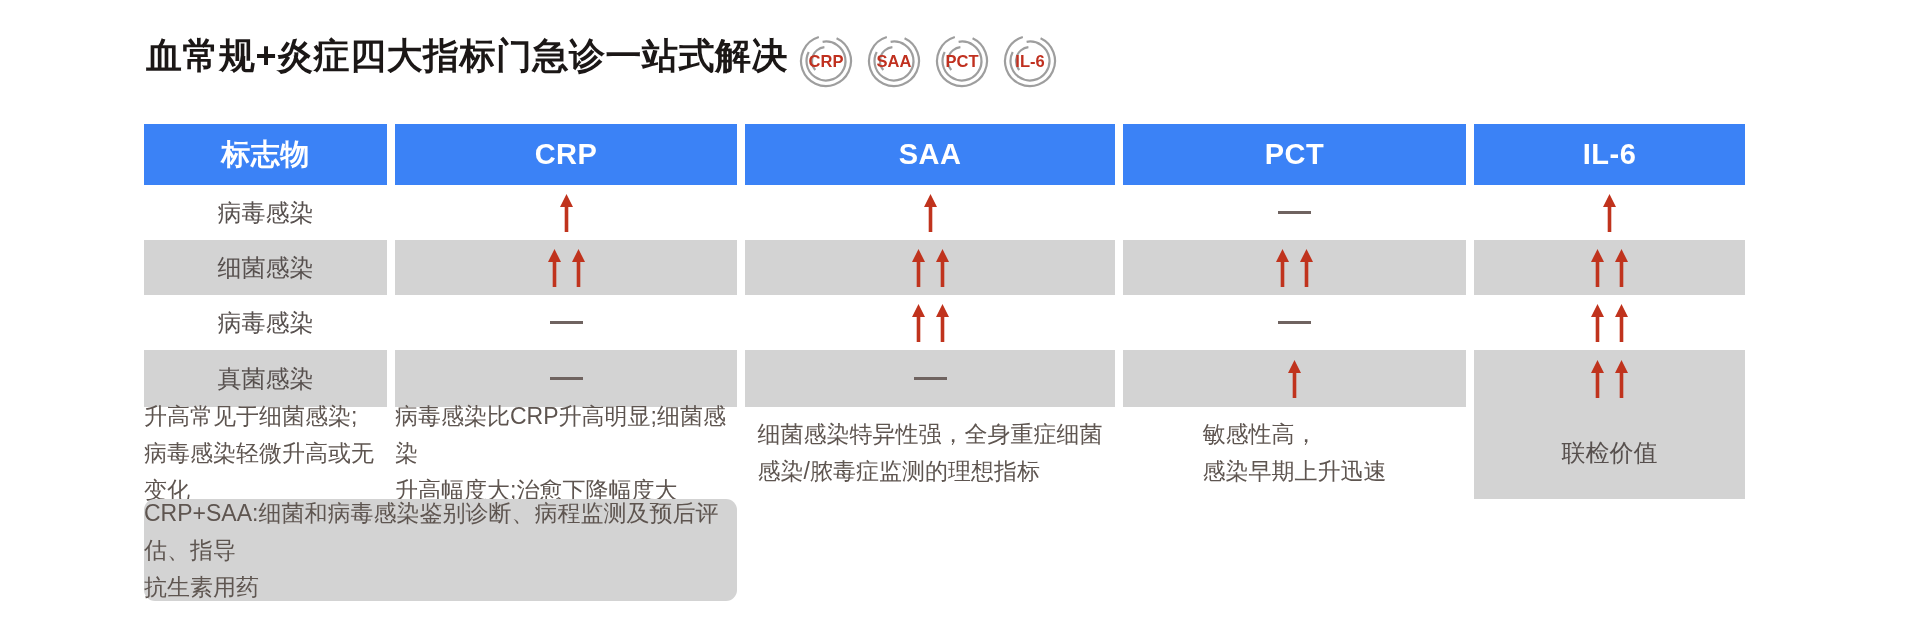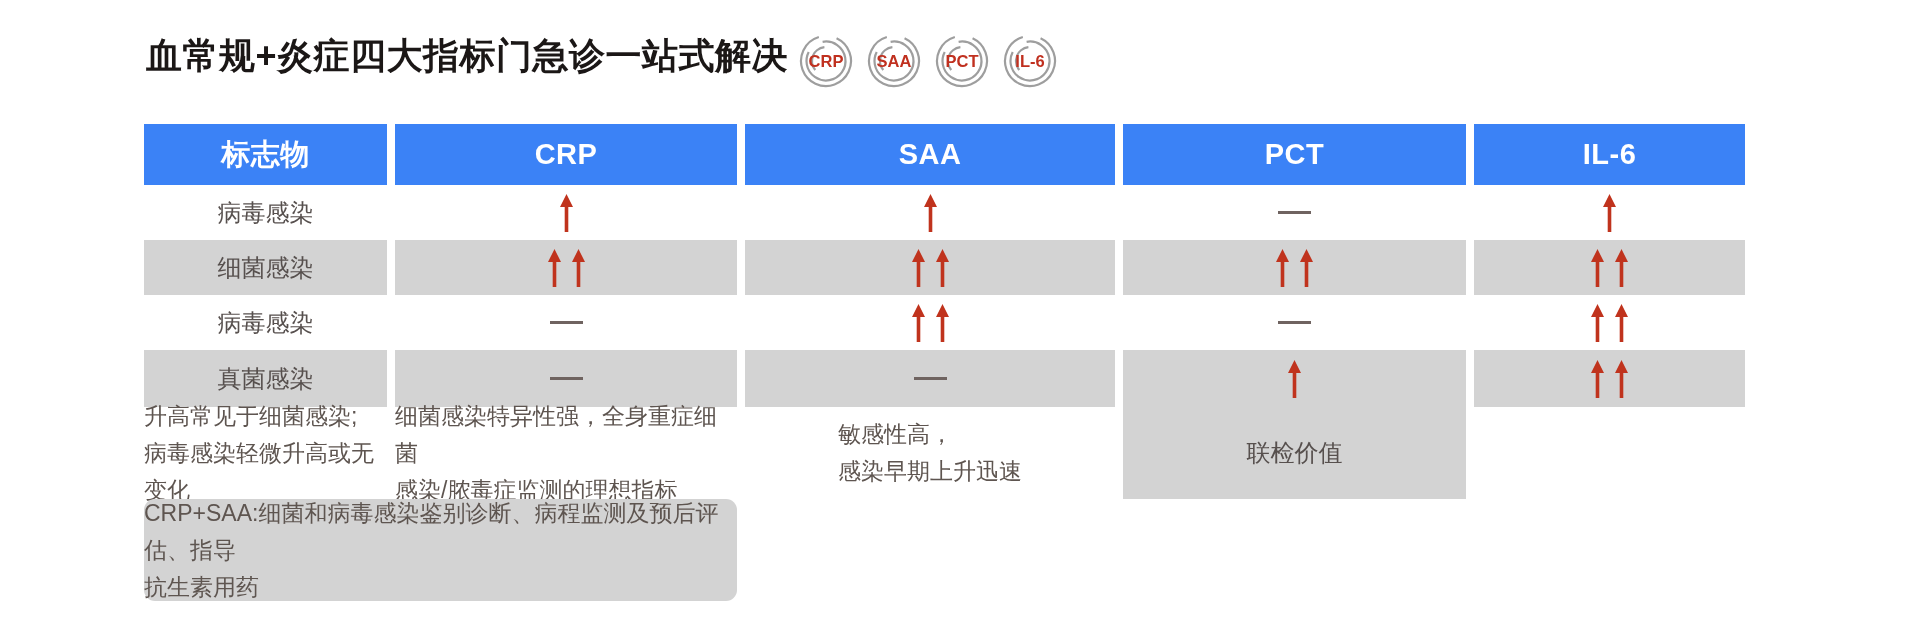--- a/index.html
+++ b/index.html
@@ -183,20 +183,24 @@
       <svg width="15" height="38" viewBox="0 0 15 38">
         <path d="M7.5 0 L14 13 L9.3 13 L9.3 38 L5.7 38 L5.7 13 L1 13 Z" fill="#c0331d"></path>
       </svg>
     </div>
 
   <div class="cell txt">
       <div class="inner">升高常见于细菌感染;
 病毒感染轻微升高或无变化</div>
     </div>
   <div class="cell txt">
+      <div class="inner">病毒感染比CRP升高明显;细菌感染
+升高幅度大;治愈下降幅度大</div>
+    </div>
+  <div class="cell txt">
       <div class="inner">细菌感染特异性强，全身重症细菌
 感染/脓毒症监测的理想指标</div>
     </div>
   <div class="cell txt">
       <div class="inner">敏感性高，
 感染早期上升迅速</div>
     </div>
 
   <div class="cell rowlabel g">联检价值</div>
   <div class="cell txt combo g">

